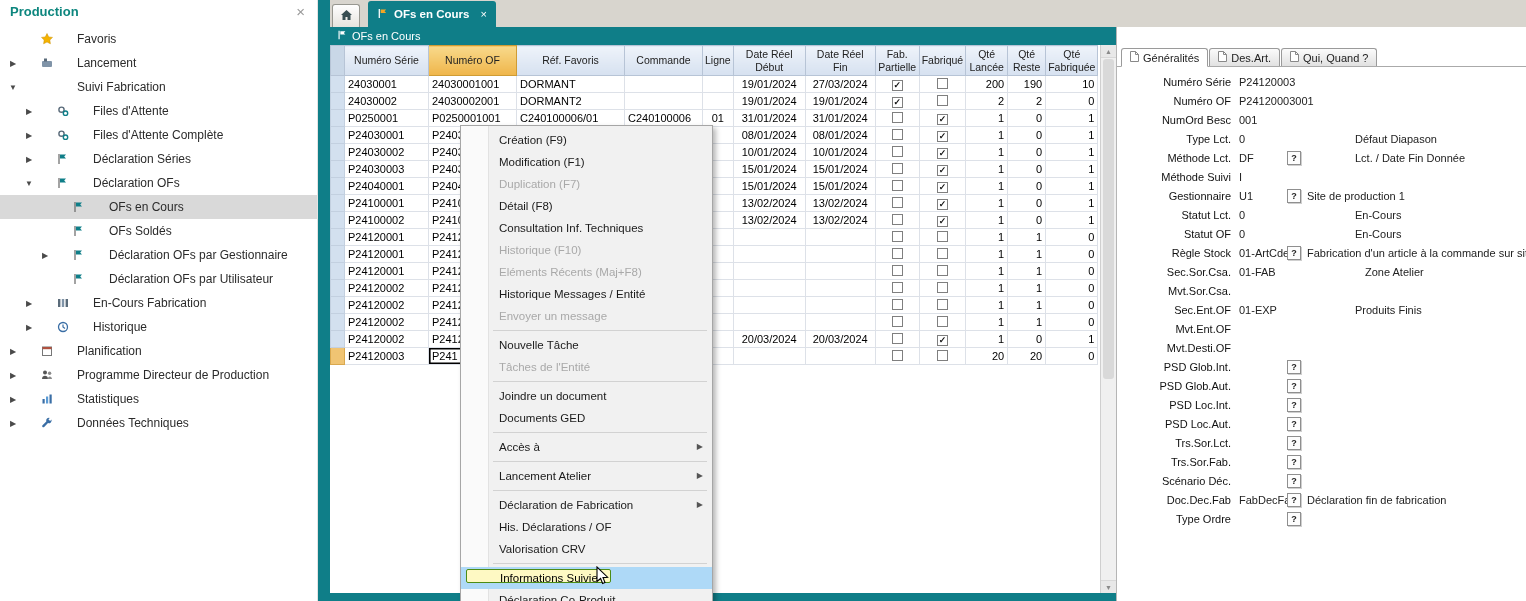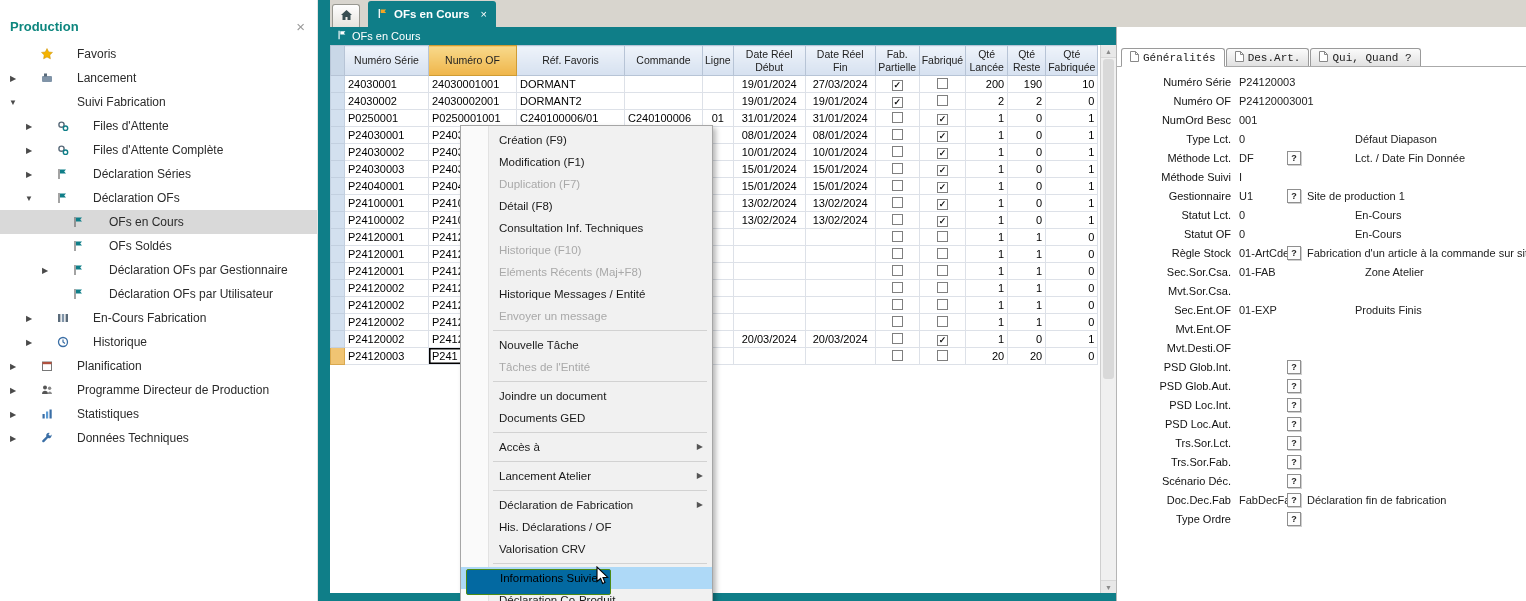--- a/index.html
+++ b/index.html
@@ -2,21 +2,21 @@
 <html><head>
 <meta charset="utf-8">
 <style>
   * { margin:0; padding:0; box-sizing:border-box; }
   html,body { background:#fff; }
   body { font-family:"Liberation Sans", sans-serif; }
   .app { position:relative; width:1526px; height:601px; background:#fff; overflow:hidden; display:flex; font-size:12px; color:#222; }
 
   
   .sidebar { width:318px; flex:none; background:#fff; border-right:1px solid #e3e3e3; overflow:hidden; }
-  .sidebar-header { display:flex; justify-content:space-between; align-items:center; padding:19px 12px 8px 10px; }
+  .sidebar-header { display:flex; justify-content:space-between; align-items:center; padding:4px 12px 8px 10px; }
   .sidebar-title { color:#0d867e; font-weight:bold; font-size:13px; }
   .sidebar-close { color:#9a9a9a; font-size:15px; line-height:10px; cursor:default; }
   .tree-item { display:flex; align-items:center; height:24px; white-space:nowrap; cursor:default;gap:18px; }
   .tree-item.selected { background:#d9d9d9; }
   .tree-arrow { width:14px; flex:none; font-size:8px; color:#4a4a4a; text-align:center; }
   .tree-icon { width:18px; flex:none; display:flex; align-items:center; justify-content:center; }
   .tree-label { padding-left:3px; color:#2b2b2b; }
 
   
   .rail { width:12px; flex:none; background:#0f7e88; }
@@ -48,40 +48,40 @@
 
   .vscroll { width:16px; flex:none; background:#f0f0f0; border-left:1px solid #cfcfcf; position:relative; }
   .varrow { position:absolute; left:0; right:0; height:13px; font-size:7px; color:#8a8a8a; text-align:center; line-height:13px; background:#e8e8e8; }
   .varrow.up { top:0; border-bottom:1px solid #d8d8d8; }
   .varrow.down { bottom:0; border-top:1px solid #d8d8d8; }
   .vthumb { position:absolute; left:2px; right:2px; top:14px; height:320px; background:#d9d9d9; border-radius:3px; }
   .bottom-teal { height:8px; flex:none; background:#0f7e88; }
 
   
   .details { flex:1; background:#fff; border-left:1px solid #b5b5b5; padding-top:21px; font-size:11px; overflow:hidden; }
-  .dtabs { display:flex; padding-left:4px; height:19px; border-bottom:1px solid #aaa;font-family:Liberation Mono, monospace; }
+  .dtabs { display:flex; padding-left:4px; height:19px; border-bottom:1px solid #aaa; }
   .dtab { display:flex; align-items:center; gap:4px; padding:0 8px; border:1px solid #9a9a9a; border-bottom:none; border-radius:3px 3px 0 0; background:linear-gradient(#fbfbfb,#e1e1e1); margin-right:1px; font-size:11px; white-space:nowrap; }
   .dtab.active { background:#fff; position:relative; margin-bottom:-1px; border-bottom:1px solid #fff; }
   .fields { padding-top:6px; }
   .frow { position:relative; height:19px; }
   .flabel { position:absolute; left:0; width:114px; top:3px; text-align:right; color:#111; white-space:nowrap; }
   .fvalue { position:absolute; left:122px; top:3px; white-space:nowrap; }
   .fhelp { position:absolute; left:170px; top:2px; width:14px; height:14px; border:1px solid #8f8f8f; background:#fdfdfd; box-shadow:1px 1px 0 #cfcfcf; font-size:9px; font-weight:bold; color:#222; display:flex; align-items:center; justify-content:center; }
   .fdesc { position:absolute; top:3px; white-space:nowrap; }
 
   
   .menu { position:absolute; left:460px; top:125px; width:253px; background:#f1f1f1; border:1px solid #a6a6a6; box-shadow:3px 3px 5px rgba(0,0,0,.28); padding:3px 0; z-index:10; }
   .menu-gutter { position:absolute; left:0; top:0; bottom:0; width:28px; background:#fafafa; border-right:1px solid #e2e2e2; }
   .mitem { position:relative; height:22px; line-height:22px; padding-left:38px; font-size:11.5px; color:#1a1a1a; white-space:nowrap; }
   .mitem.disabled { color:#a9a9a9; }
   .mitem.hilite { background:#aed9f7; }
   .msep { position:relative; height:7px; }
   .msep::after { content:''; position:absolute; left:32px; right:5px; top:3px; border-top:1px solid #d2d2d2; }
   .msub { position:absolute; right:9px; top:0; font-size:8px; color:#555; }
-  .green-pill { position:absolute; left:5px; top:2px; height:26px; line-height:17px; background:#0369a1; border:1px solid #4c8c15; border-radius:2px; padding:0 12px 0 33px; color:#000; }
+  .green-pill { position:absolute; left:5px; top:2px; height:14px; line-height:17px; background:#fef9c3; border:1px solid #4c8c15; border-radius:2px; padding:0 12px 0 33px; color:#000; }
 
   .cursor { position:absolute; left:596px; top:566px; z-index:30; }
 </style>
 </head>
 <body>
 
 <div class="app">
 
   <div class="sidebar">
     <div class="sidebar-header">

